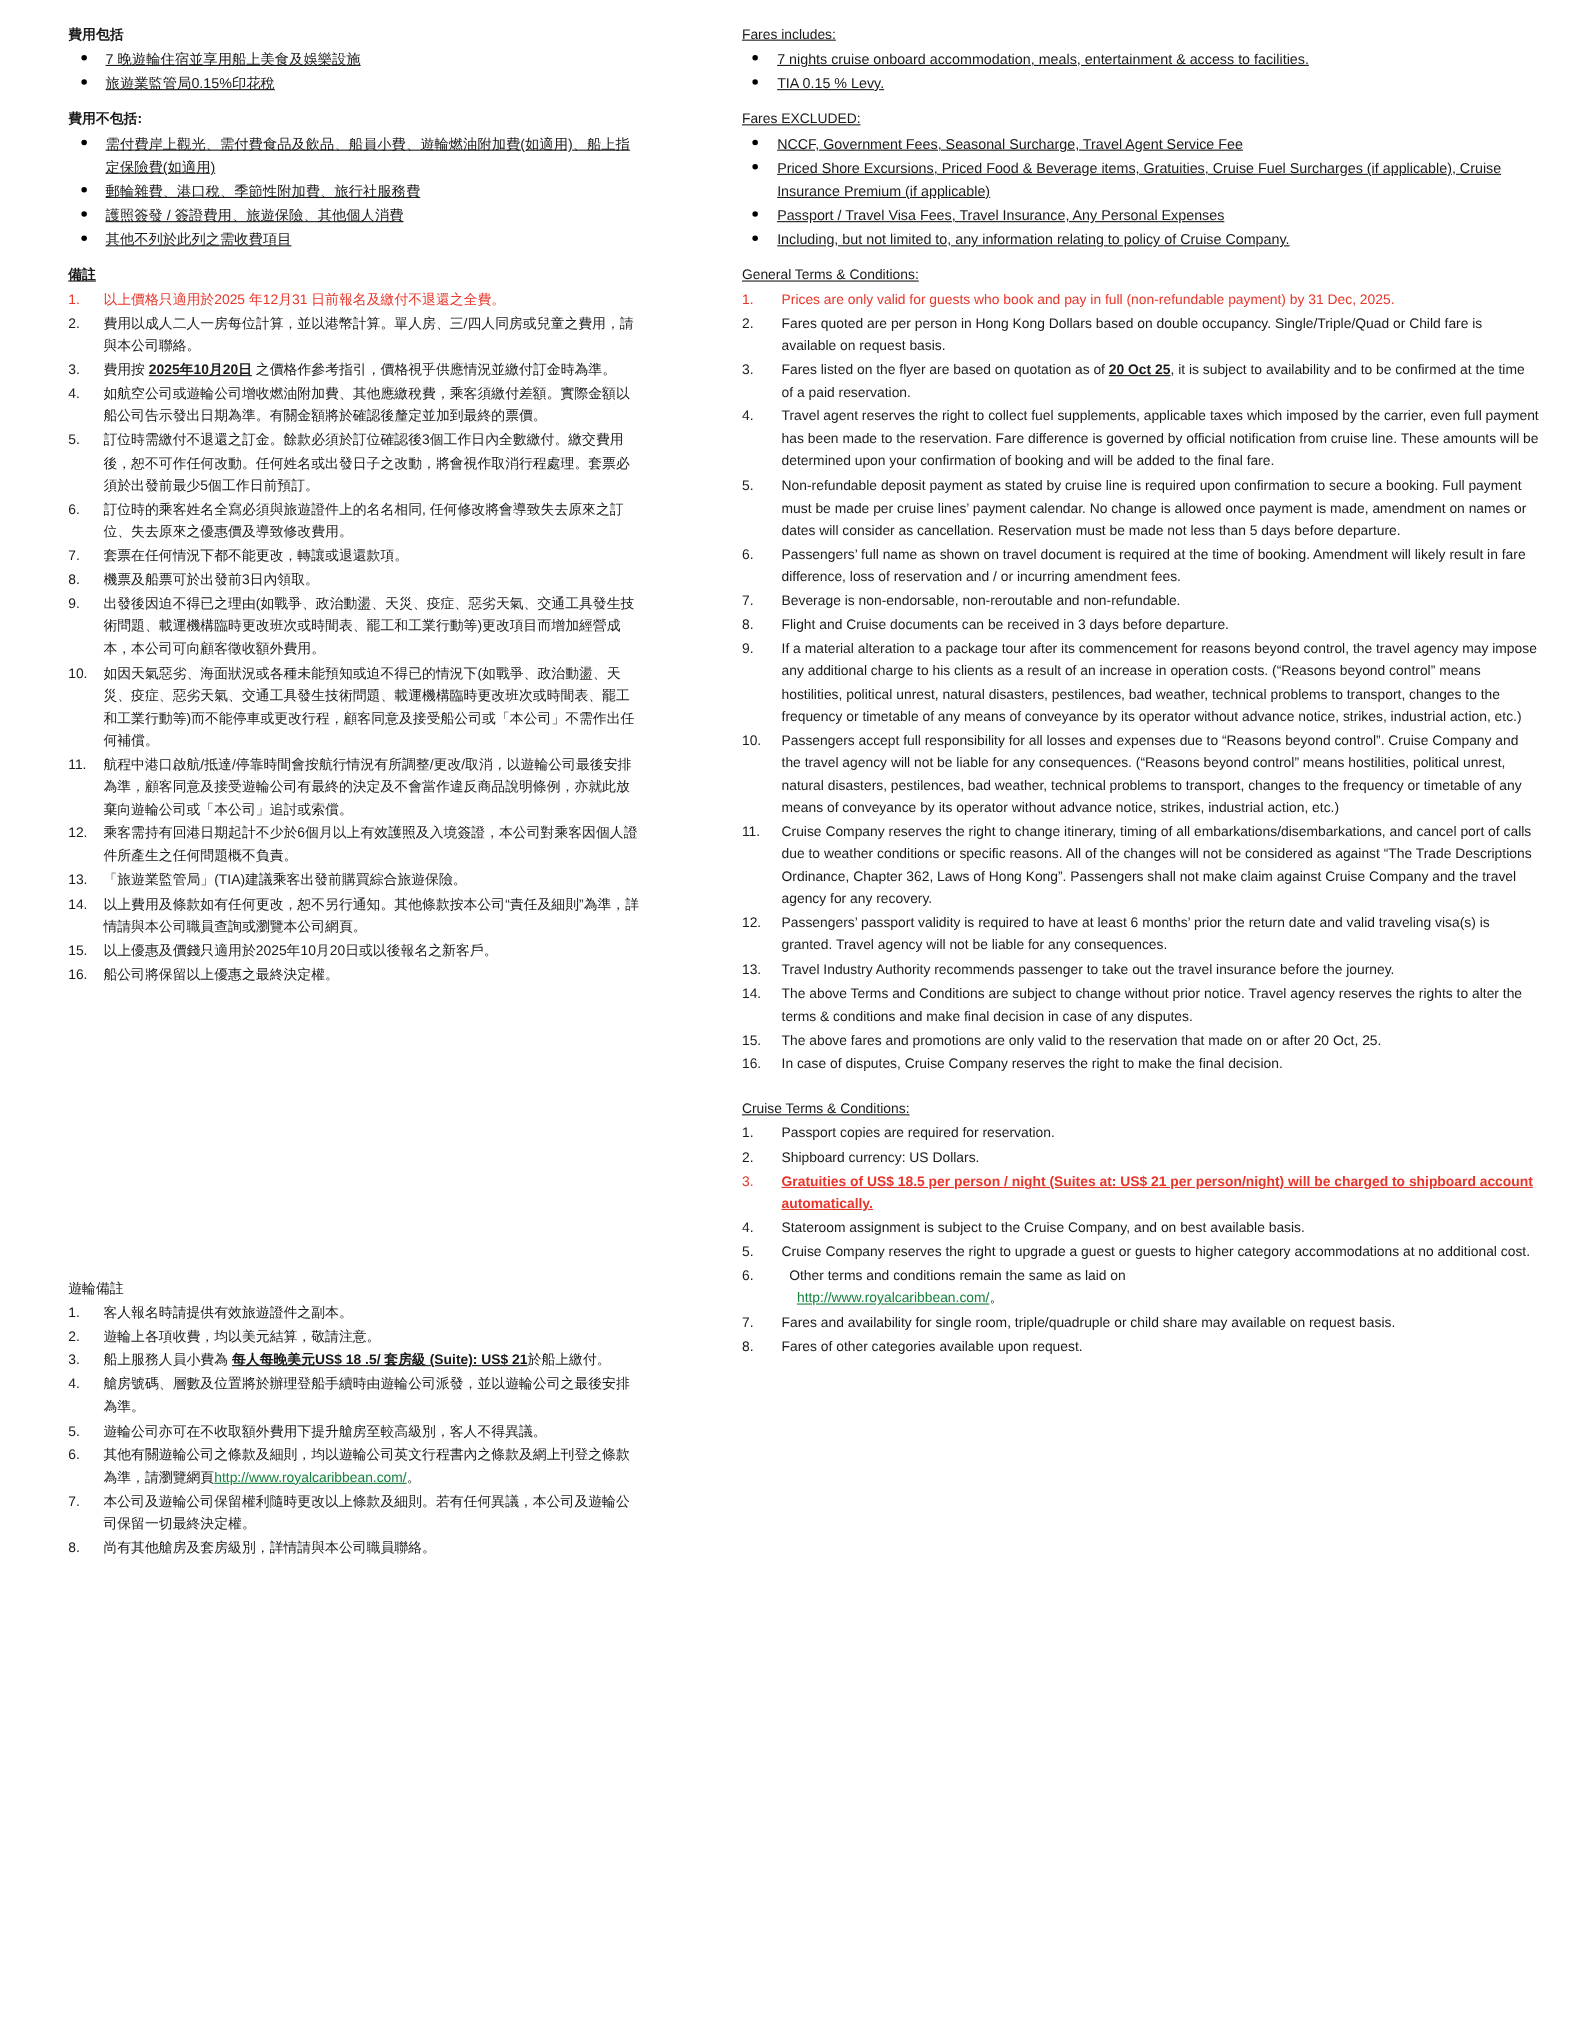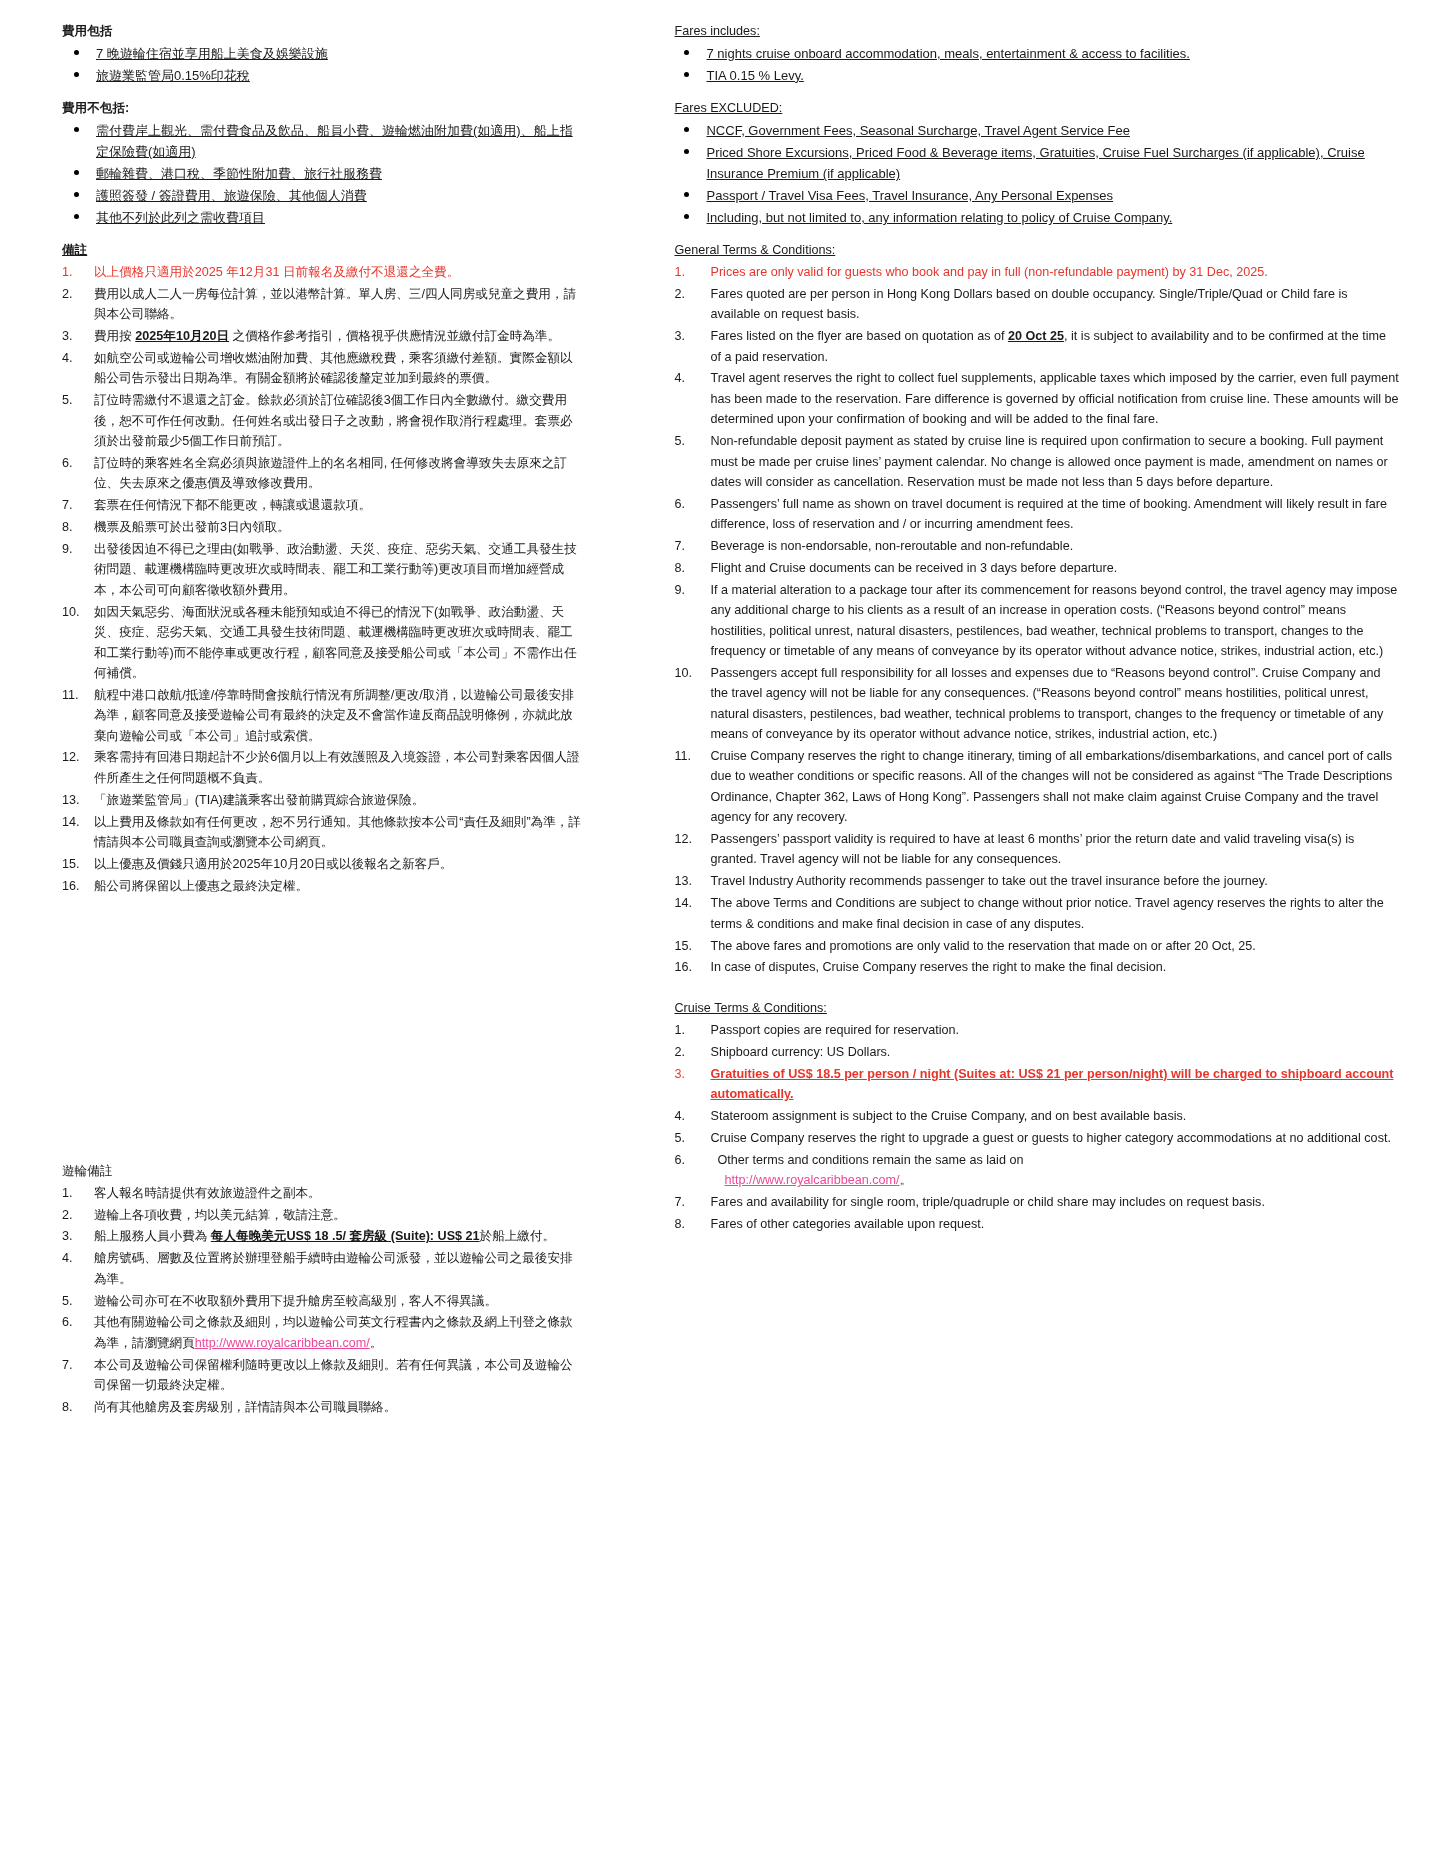--- a/index.html
+++ b/index.html
@@ -108,21 +108,21 @@
   }
   .col-right ol.num > li > .n {
     width: 28px;
   }
   .red {
     color: #e8352a;
   }
   .b { font-weight: bold; }
   .u { text-decoration: underline; }
   a.link {
-    color: #ec4899;
+    color: #15803d;
     text-decoration: underline;
   }
   .cjk {
     font-family: "Liberation Sans", "DejaVu Sans", sans-serif;
   }
 </style>
 </head>
 <body>
 
 <div class="page">
@@ -227,17 +227,17 @@
     <div class="spacer-md"></div>
 
     <div class="sec-head u" style="font-weight:normal">Cruise Terms &amp; Conditions:</div>
     <ol class="num">
       <li><span class="n">1.</span><span>Passport copies are required for reservation.</span></li>
       <li><span class="n">2.</span><span>Shipboard currency: US Dollars.</span></li>
       <li class="red"><span class="n">3.</span><span class="b u">Gratuities of US$ 18.5 per person / night (Suites at: US$ 21 per person/night) will be charged to shipboard account automatically.</span></li>
       <li><span class="n">4.</span><span>Stateroom assignment is subject to the Cruise Company, and on best available basis.</span></li>
       <li><span class="n">5.</span><span>Cruise Company reserves the right to upgrade a guest or guests to higher category accommodations at no additional cost.</span></li>
       <li><span class="n">6.</span><span>&nbsp; <span>Other terms and conditions remain the same as laid on</span><br><span style="display:inline-block;width:14px"></span><a class="link" href="#">http://www.royalcaribbean.com/</a><span>。</span></span></li>
-      <li><span class="n">7.</span><span>Fares and availability for single room, triple/quadruple or child share may includes on request basis.</span></li>
+      <li><span class="n">7.</span><span>Fares and availability for single room, triple/quadruple or child share may available on request basis.</span></li>
       <li><span class="n">8.</span><span>Fares of other categories available upon request.</span></li>
     </ol>
   </div>
 </div>
 
 </body></html>

